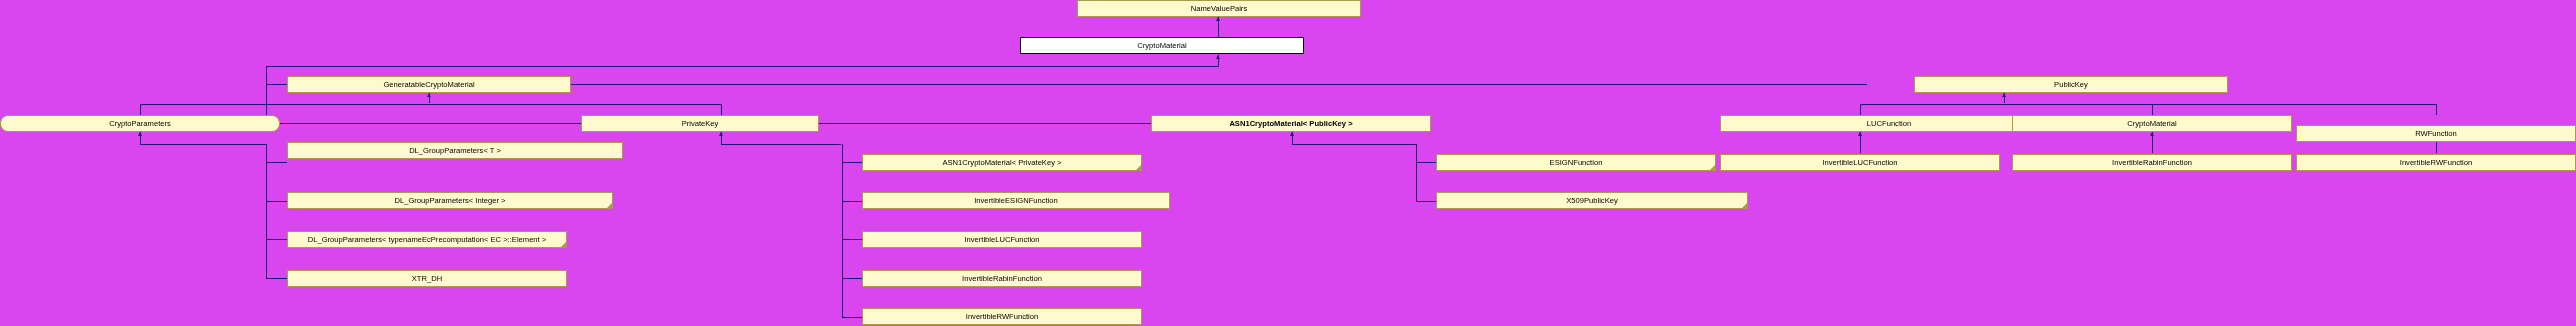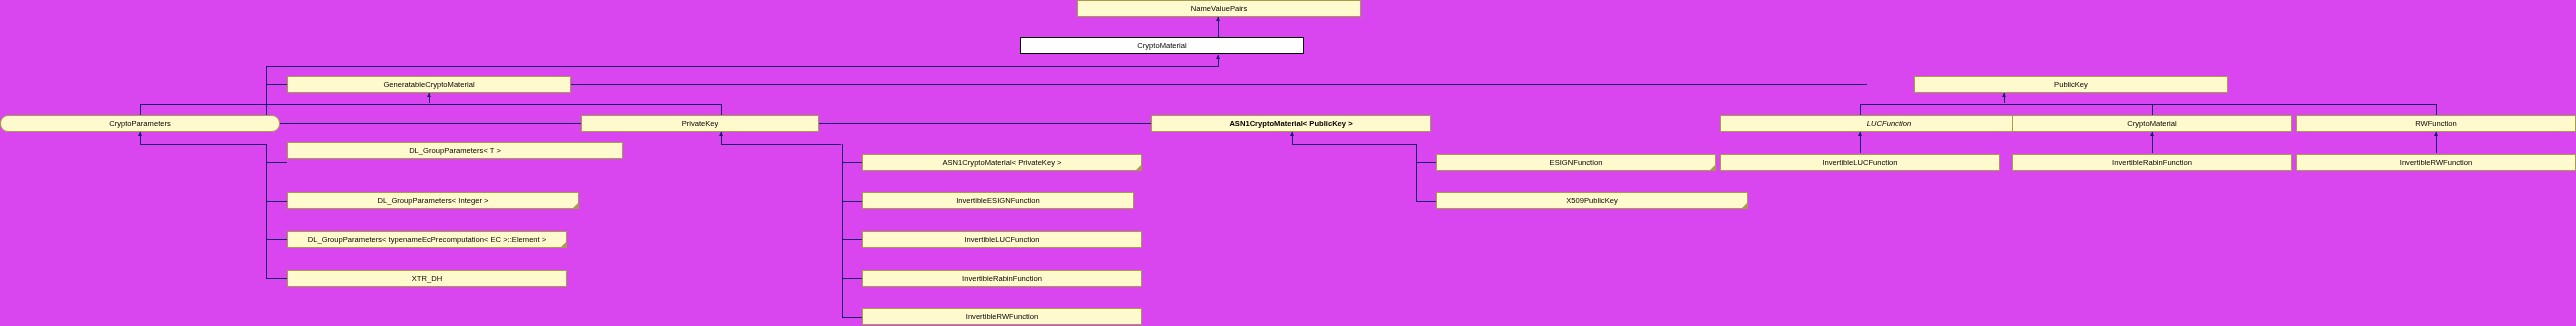--- a/index.html
+++ b/index.html
@@ -121,31 +121,31 @@
       <div class="edge v" style="left: 2436px; top: 132px; height: 21.4px;"></div>
     </div>
   <div id="node-layer">
       <div class="node" style="left: 1077px; top: 0px; width: 284px;">NameValuePairs</div>
       <div class="node plain" style="left: 1020px; top: 37px; width: 284px;">CryptoMaterial</div>
       <div class="node" style="left: 287px; top: 76px; width: 284px;">GeneratableCryptoMaterial</div>
       <div class="node" style="left: 1867px; top: 76px; width: 314px; margin-left: 47px;">PublicKey</div>
       <div class="node" style="left: 0px; top: 115px; width: 280px; border-radius: 8px;">CryptoParameters</div>
       <div class="node" style="left: 581px; top: 115px; width: 238px;">PrivateKey</div>
       <div class="node" style="left: 1151px; top: 115px; width: 280px; font-weight: bold;">ASN1CryptoMaterial&lt; PublicKey &gt;</div>
-      <div class="node" style="left: 1720px; top: 115px; width: 338px; font-style: italic;">LUCFunction</div>
+      <div class="node" style="left: 1720px; top: 115px; width: 338px;">LUCFunction</div>
       <div class="node" style="left: 2012px; top: 115px; width: 280px;">CryptoMaterial</div>
-      <div class="node" style="left: 2296px; top: 115px; width: 280px;">RWFunction</div>
+      <div class="node" style="left: 2296px; top: 125px; width: 280px;">RWFunction</div>
       <div class="node" style="left: 287px; top: 142px; width: 336px;">DL_GroupParameters&lt; T &gt;</div>
       <div class="node tmpl" style="left: 862px; top: 154px; width: 280px;">ASN1CryptoMaterial&lt; PrivateKey &gt;</div>
       <div class="node tmpl" style="left: 1436px; top: 154px; width: 280px;">ESIGNFunction</div>
       <div class="node" style="left: 1720px; top: 154px; width: 280px;">InvertibleLUCFunction</div>
       <div class="node" style="left: 2012px; top: 154px; width: 280px;">InvertibleRabinFunction</div>
       <div class="node" style="left: 2296px; top: 154px; width: 280px;">InvertibleRWFunction</div>
-      <div class="node tmpl" style="left: 287px; top: 192px; width: 292px;">DL_GroupParameters&lt; Integer &gt;</div>
-      <div class="node" style="left: 862px; top: 192px; width: 272px;">InvertibleESIGNFunction</div>
+      <div class="node tmpl" style="left: 287px; top: 192px; width: 326px;">DL_GroupParameters&lt; Integer &gt;</div>
+      <div class="node" style="left: 862px; top: 192px; width: 308px;">InvertibleESIGNFunction</div>
       <div class="node tmpl" style="left: 1436px; top: 192px; width: 312px;">X509PublicKey</div>
       <div class="node tmpl" style="left: 287px; top: 231px; width: 280px;">DL_GroupParameters&lt; typenameEcPrecomputation&lt; EC &gt;::Element &gt;</div>
       <div class="node" style="left: 862px; top: 231px; width: 280px;">InvertibleLUCFunction</div>
       <div class="node" style="left: 287px; top: 270px; width: 280px;">XTR_DH</div>
       <div class="node" style="left: 862px; top: 270px; width: 280px;">InvertibleRabinFunction</div>
       <div class="node" style="left: 862px; top: 308px; width: 280px;">InvertibleRWFunction</div>
     </div>
 </div>
 
 

